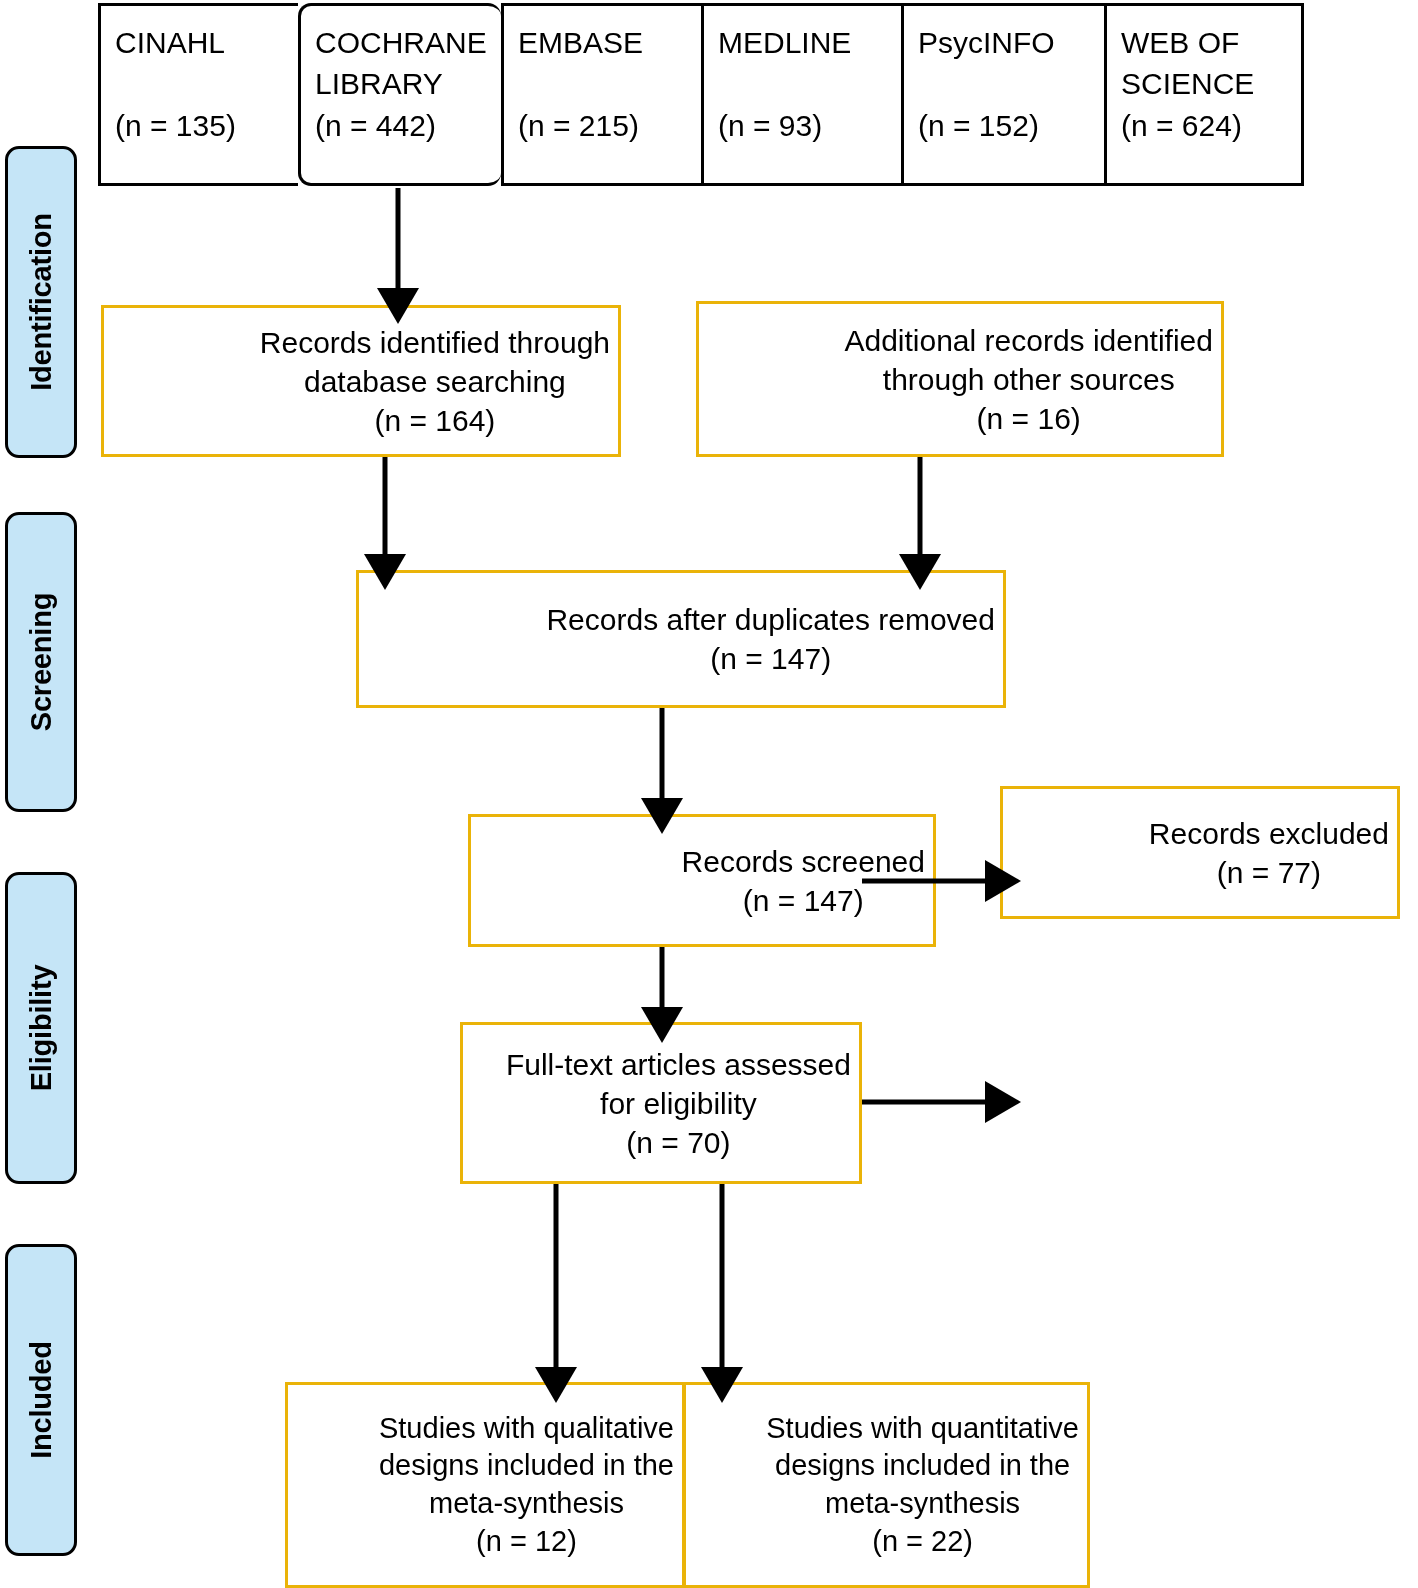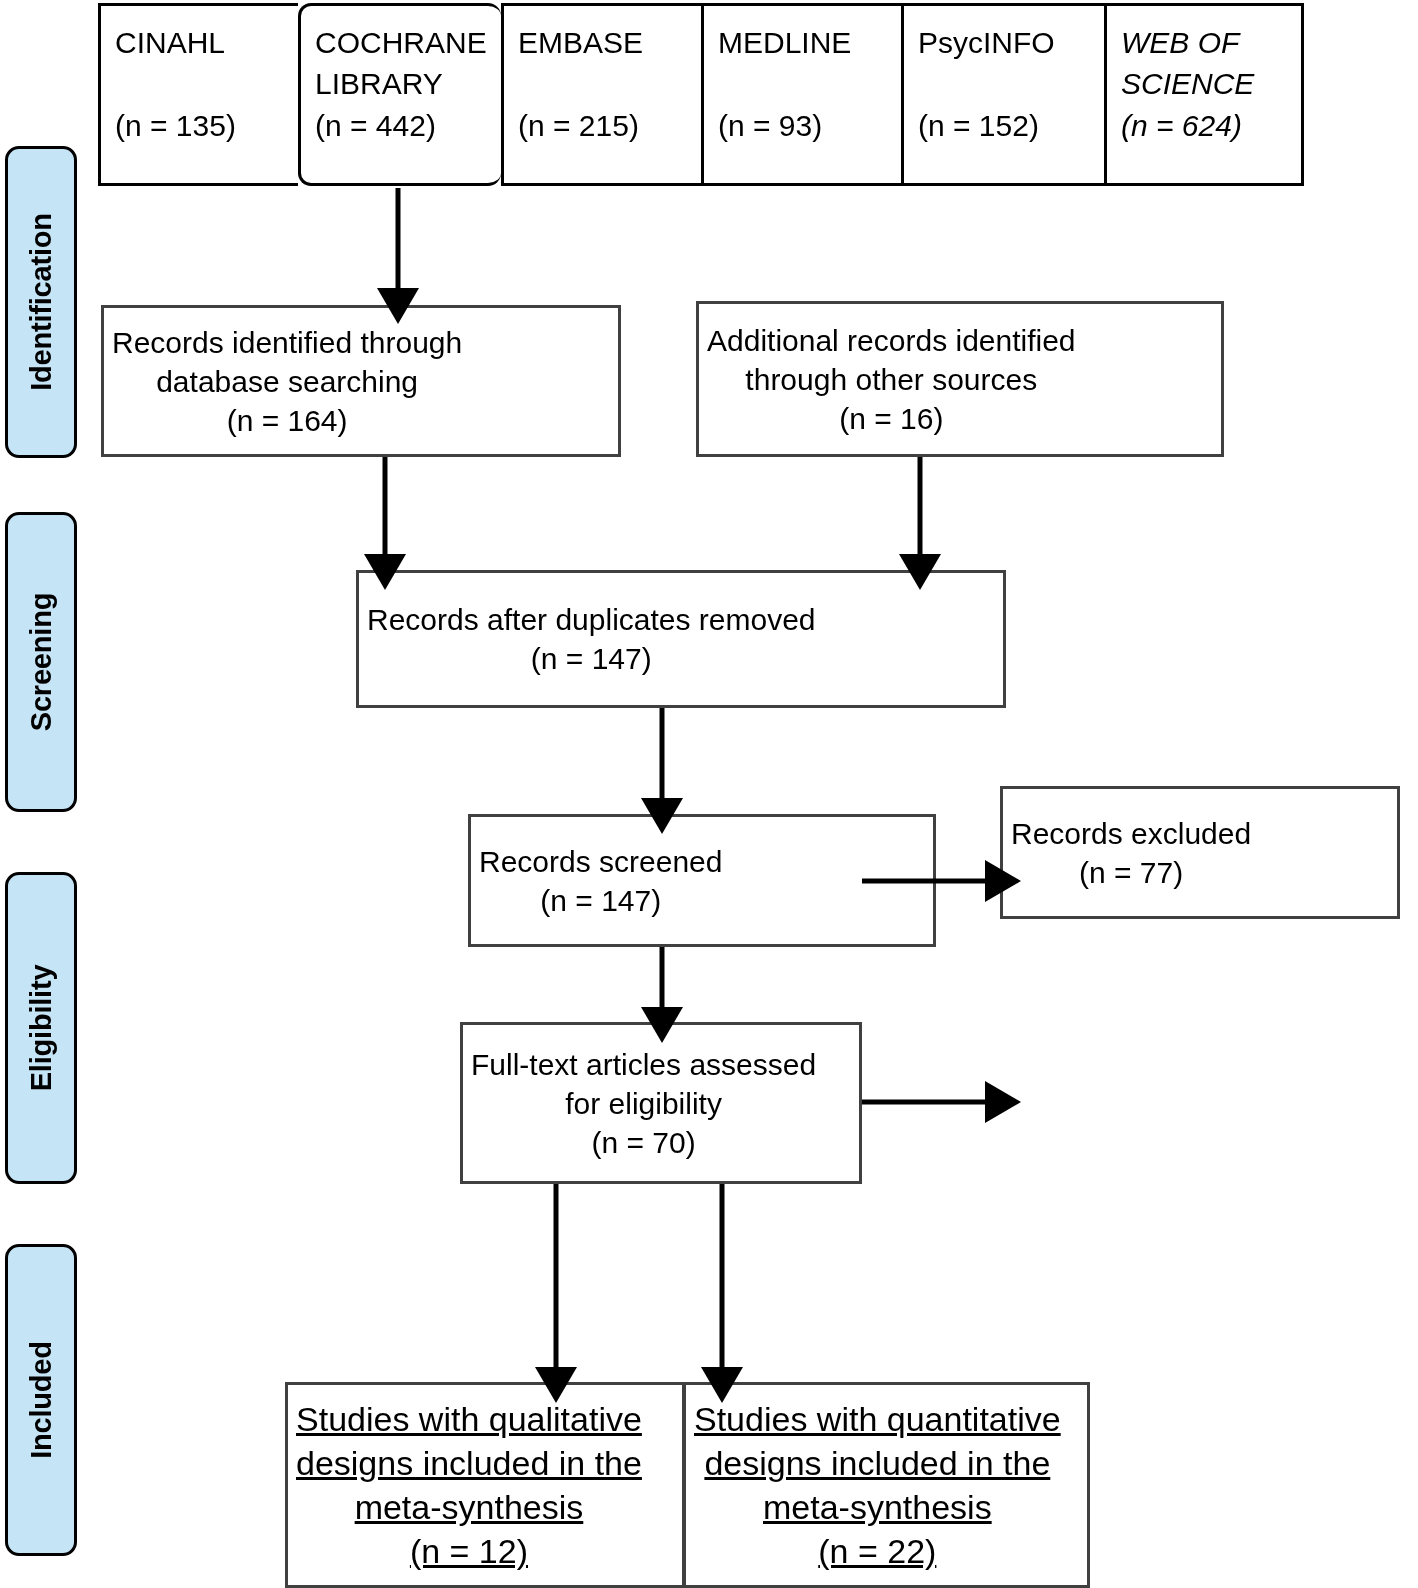--- a/index.html
+++ b/index.html
@@ -29,25 +29,25 @@
     transform: translate(-50%, -50%) rotate(-90deg);
     white-space: nowrap;
     font-weight: bold;
     font-size: 29px;
     color: #000000;
     letter-spacing: -0.2px;
   }
   .nodebox {
     position: absolute;
     background: #ffffff;
-    border: 3px solid #404040;
+    border: 3px solid #eab308;
     box-sizing: border-box;
     display: flex;
     align-items: center;
-    justify-content: flex-start;
+    justify-content: flex-end;
     text-align: center;
     color: #000000;
   }
   .nodebox .txt {
     line-height: 1.30;
     padding: 0 8px;
     white-space: pre-line;
   }
   .src-cell {
     position: absolute;
@@ -63,21 +63,21 @@
     position: absolute;
     left: 14px;
     top: 16px;
     right: 6px;
     text-align: left;
     line-height: 1.38;
     white-space: pre-line;
     font-size: 30px;
   }
   .fs30 { font-size: 30px; }
-  .fs29 { font-size: 34px; text-decoration: underline; }
+  .fs29 { font-size: 29px; }
   svg.arrows {
     position: absolute;
     left: 0;
     top: 0;
     width: 1418px;
     height: 1588px;
     pointer-events: none;
   }
 </style>
 </head>
@@ -115,21 +115,21 @@
   </div>
 
   <div class="src-cell" style="left:701px; top:3px; width:200px; height:183px;">
     <div class="txt"><span>MEDLINE</span><br><br><span>(n = 93)</span></div>
   </div>
 
   <div class="src-cell" style="left:901px; top:3px; width:203px; height:183px;">
     <div class="txt"><span>PsycINFO</span><br><br><span>(n = 152)</span></div>
   </div>
 
-  <div class="src-cell last" style="left:1104px; top:3px; width:200px; height:183px;font-style:italic;">
+  <div class="src-cell last" style="left:1104px; top:3px; width:200px; height:183px;">
     <div class="txt"><span>WEB OF
 SCIENCE</span><br><span>(n = 624)</span></div>
   </div>
 
   <div class="nodebox" style="left:101px; top:305px; width:520px; height:152px;">
     <div class="txt fs30">Records identified through
 database searching
 (n = 164)</div>
   </div>
 

